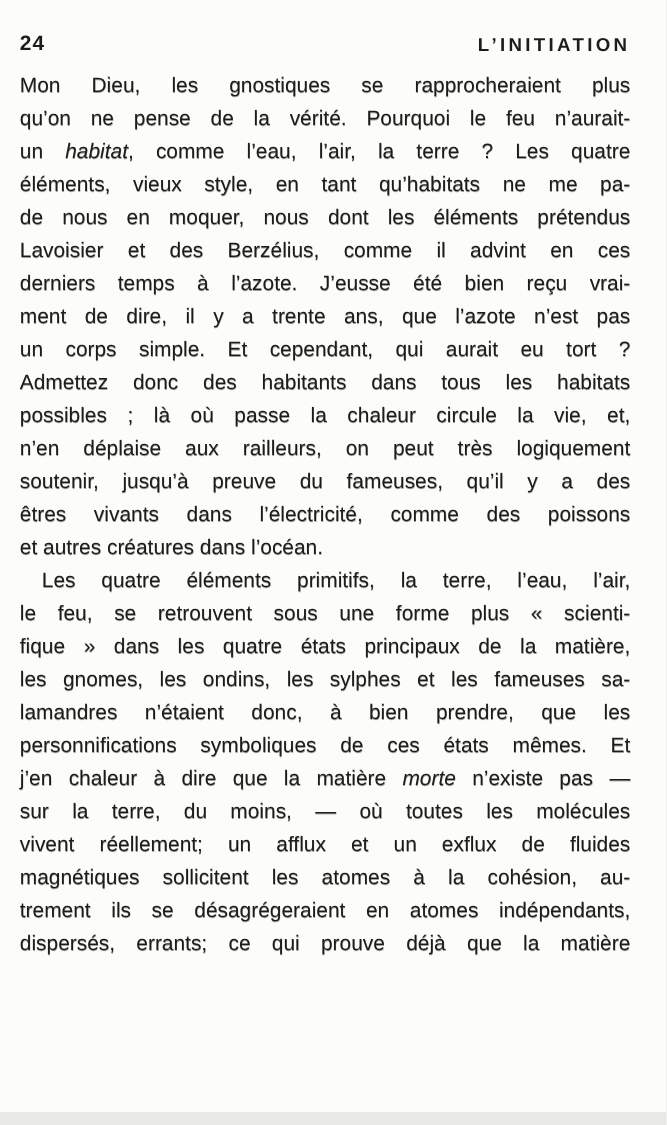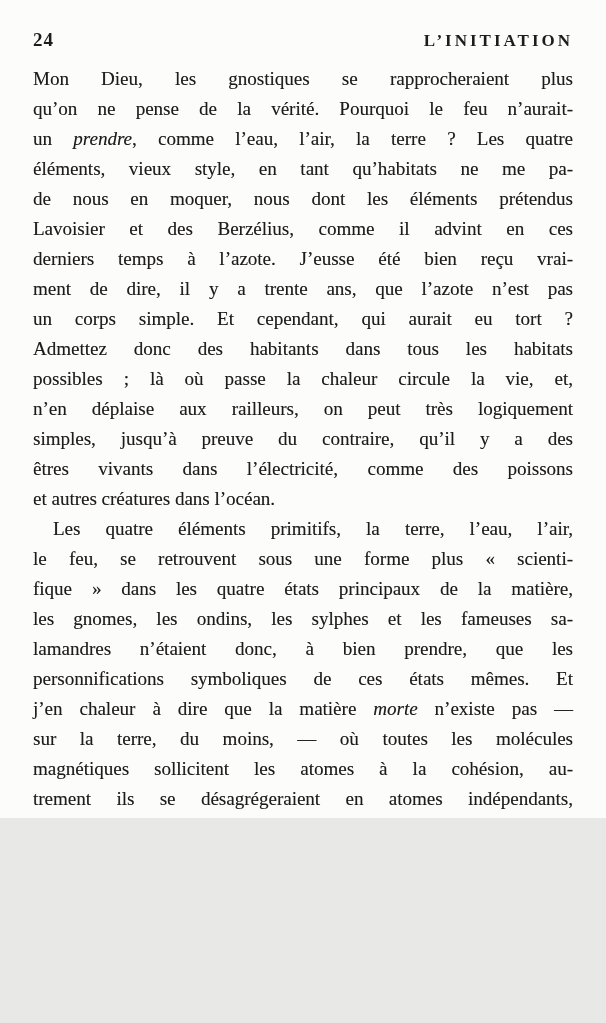--- a/index.html
+++ b/index.html
@@ -3,26 +3,26 @@
 <meta charset="utf-8">
 <style>
   html, body {
     margin: 0;
     padding: 0;
     background: #e8e8e6;
   }
   .page {
     position: relative;
     width: 606px;
-    height: 818px;
+    height: 1011px;
     margin: 0 auto;
     background: var(--paper, #fcfcfa);
     box-sizing: border-box;
-    padding: 28px 33px 0 33px;
-    font-family: Liberation Serif, serif;
+    padding: 28px 33px 0 18px;
+    font-family: Liberation Sans, sans-serif;
     color: var(--ink, #1d1c1a);
     overflow: hidden;
   }
   .header {
     position: relative;
     height: 26px;
   }
   .page-number {
     position: absolute;
     left: 0;
@@ -69,41 +69,42 @@
 
 <div class="page">
   <div class="header">
     <span class="page-number">24</span>
     <div class="running-title">L’INITIATION</div>
   </div>
   <div class="body">
       <div class="paragraph">
         <div class="line"><span>Mon Dieu, les gnostiques se rapprocheraient plus</span></div>
         <div class="line"><span>qu’on ne pense de la vérité. Pourquoi le feu n’aurait-</span></div>
-        <div class="line"><span>un </span><span class="it">prendre</span><span>, comme l’eau, l’air, la terre ? Les quatre</span></div>
+        <div class="line"><span>un </span><span class="it">habitat</span><span>, comme l’eau, l’air, la terre ? Les quatre</span></div>
         <div class="line"><span>éléments, vieux style, en tant qu’habitats ne me pa-</span></div>
         <div class="line"><span>de nous en moquer, nous dont les éléments prétendus</span></div>
         <div class="line"><span>Lavoisier et des Berzélius, comme il advint en ces</span></div>
         <div class="line"><span>derniers temps à l’azote. J’eusse été bien reçu vrai-</span></div>
         <div class="line"><span>ment de dire, il y a trente ans, que l’azote n’est pas</span></div>
         <div class="line"><span>un corps simple. Et cependant, qui aurait eu tort ?</span></div>
         <div class="line"><span>Admettez donc des habitants dans tous les habitats</span></div>
         <div class="line"><span>possibles ; là où passe la chaleur circule la vie, et,</span></div>
         <div class="line"><span>n’en déplaise aux railleurs, on peut très logiquement</span></div>
-        <div class="line"><span>simples, jusqu’à preuve du contraire, qu’il y a des</span></div>
+        <div class="line"><span>soutenir, jusqu’à preuve du fameuses, qu’il y a des</span></div>
         <div class="line"><span>êtres vivants dans l’électricité, comme des poissons</span></div>
         <div class="line flush"><span>et autres créatures dans l’océan.</span></div>
       </div>
       <div class="paragraph">
         <div class="line indent"><span>Les quatre éléments primitifs, la terre, l’eau, l’air,</span></div>
         <div class="line"><span>le feu, se retrouvent sous une forme plus « scienti-</span></div>
         <div class="line"><span>fique » dans les quatre états principaux de la matière,</span></div>
         <div class="line"><span>les gnomes, les ondins, les sylphes et les fameuses sa-</span></div>
         <div class="line"><span>lamandres n’étaient donc, à bien prendre, que les</span></div>
         <div class="line"><span>personnifications symboliques de ces états mêmes. Et</span></div>
         <div class="line"><span>j’en chaleur à dire que la matière </span><span class="it">morte</span><span> n’existe pas —</span></div>
         <div class="line"><span>sur la terre, du moins, — où toutes les molécules</span></div>
+        <div class="line"><span>vivent réellement; un afflux et un exflux de fluides</span></div>
         <div class="line"><span>magnétiques sollicitent les atomes à la cohésion, au-</span></div>
         <div class="line"><span>trement ils se désagrégeraient en atomes indépendants,</span></div>
         <div class="line"><span>dispersés, errants; ce qui prouve déjà que la matière</span></div>
       </div>
     </div>
 </div>
 
 </body></html>

